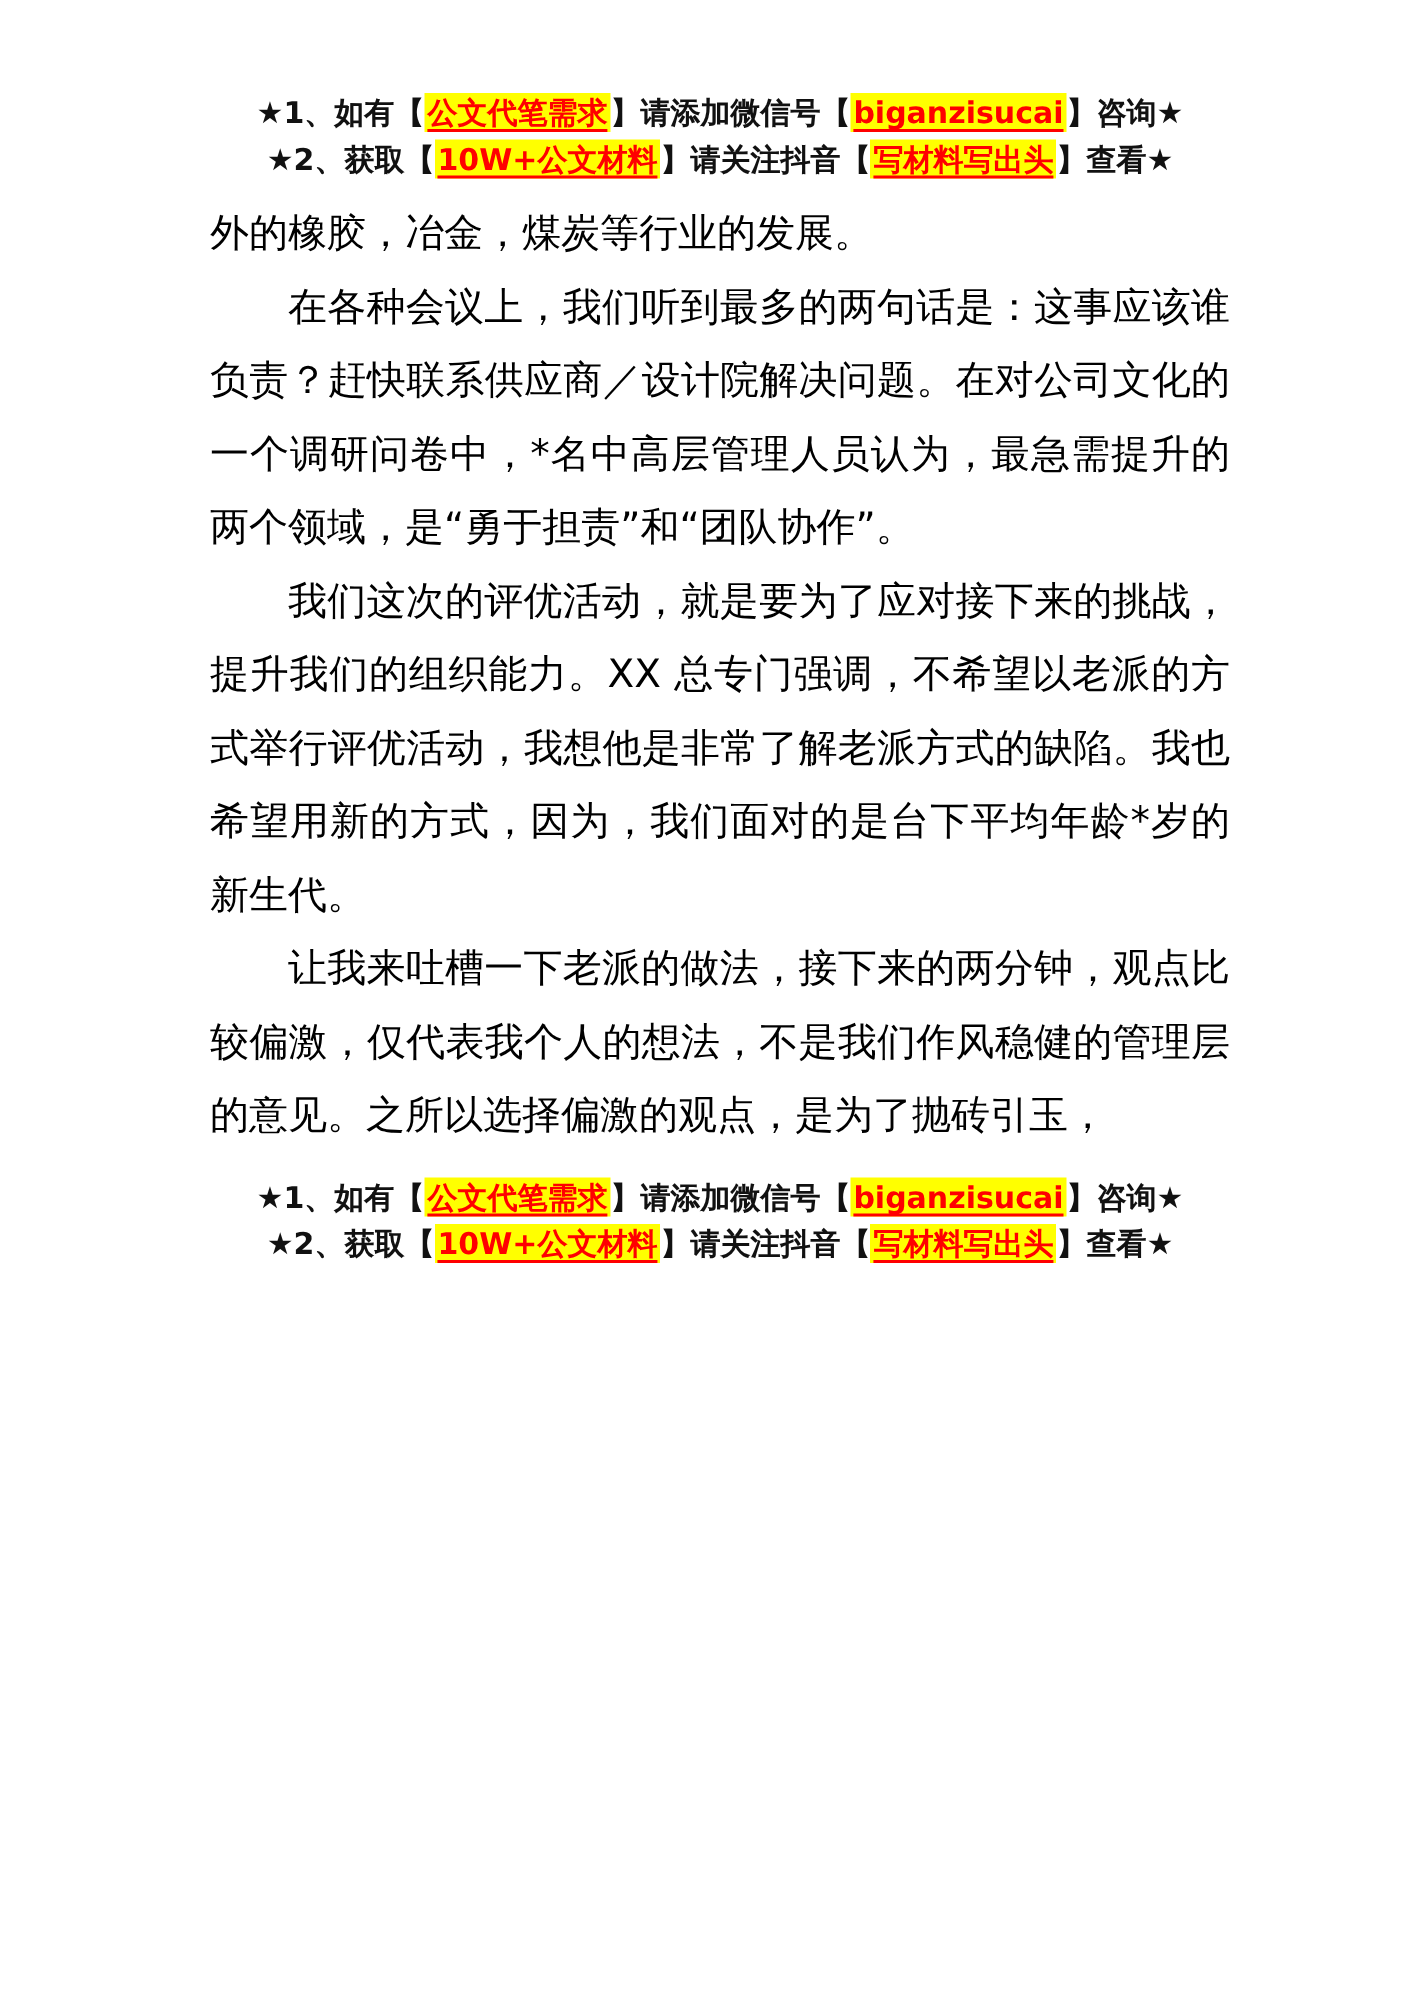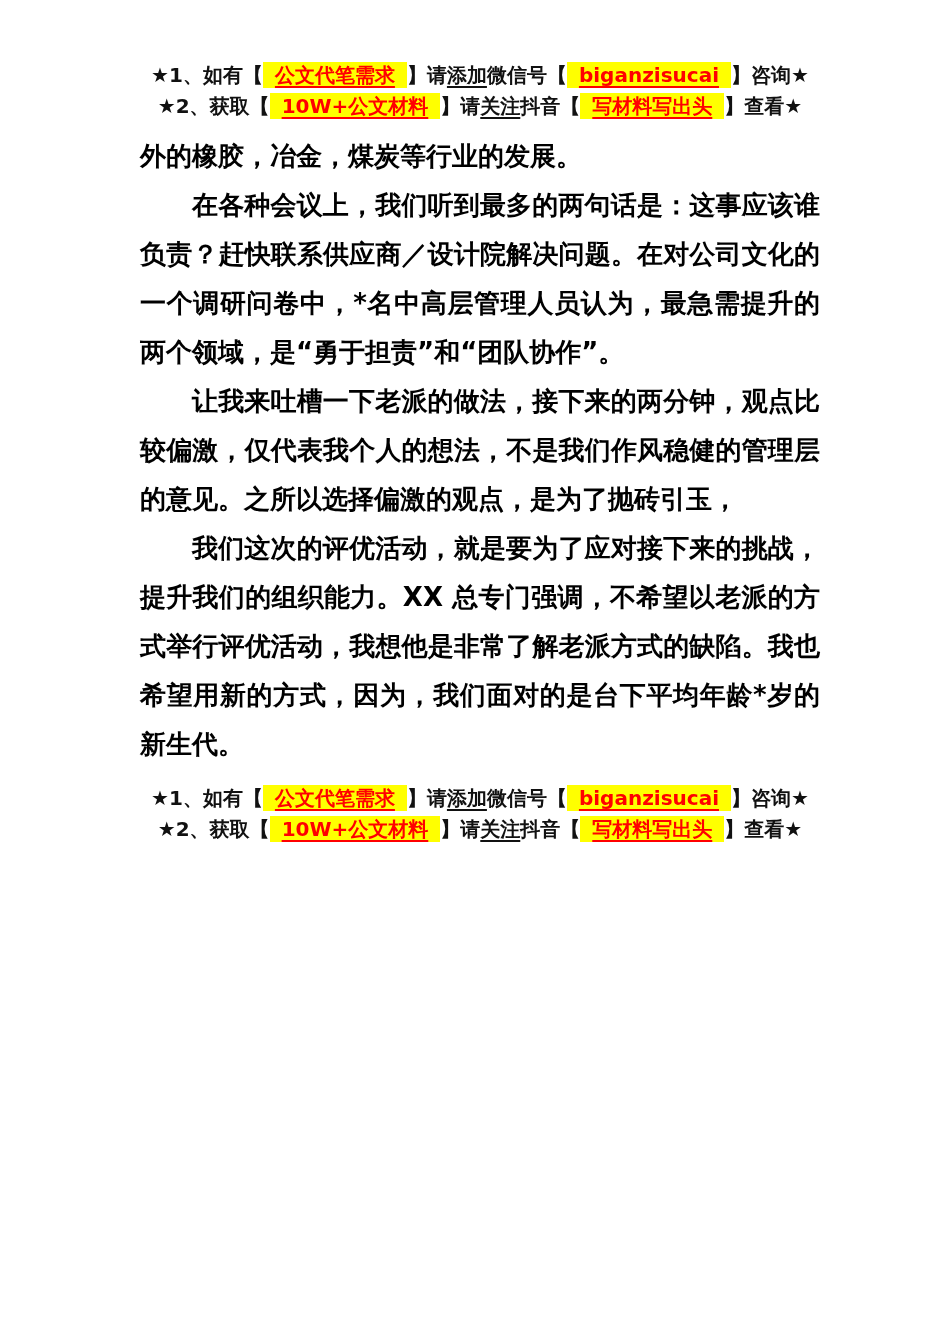--- a/index.html
+++ b/index.html
@@ -31,37 +31,35 @@
     white-space: nowrap;
   }
   .banner-line { display: block; }
   .banner .hl {
     background: #ffff00;
     color: #ff0000;
     text-decoration: underline;
     text-decoration-color: #ff0000;
     text-decoration-thickness: 2px;
     text-underline-offset: 4px;
-    padding: 1px 12px;
+    padding: 1px 2px;
   }
   .banner .ul {
-    text-decoration: underline;
     text-decoration-color: #111111;
     text-decoration-thickness: 2px;
     text-underline-offset: 4px;
   }
   
   .doc {
     margin-top: 10px;
     font-size: 26px;
     line-height: 49px;
     text-align: justify;
     text-justify: inter-character;
     color: #000000;
-    font-weight: bold;
   }
   .doc p {
     margin: 0;
     padding: 0;
   }
   .doc p.indent {
     text-indent: 52px;
   }
   .footer-banner {
     margin-top: 14px;
@@ -73,22 +71,22 @@
 <div class="page">
 
   <div class="banner">
     <span class="banner-line"><span>★1、如有【</span><span class="hl">公文代笔需求</span><span>】请</span><span class="ul">添加</span><span>微信号【</span><span class="hl">biganzisucai</span><span>】咨询★</span></span>
     <span class="banner-line"><span>★2、获取【</span><span class="hl">10W+公文材料</span><span>】请</span><span class="ul">关注</span><span>抖音【</span><span class="hl">写材料写出头</span><span>】查看★</span></span>
   </div>
 
   <div class="doc">
     <p>外的橡胶，冶金，煤炭等行业的发展。</p>
     <p class="indent">在各种会议上，我们听到最多的两句话是：这事应该谁负责？赶快联系供应商／设计院解决问题。在对公司文化的一个调研问卷中，*名中高层管理人员认为，最急需提升的两个领域，是“勇于担责”和“团队协作”。</p>
+    <p class="indent">我们这次的评优活动，就是要为了应对接下来的挑战，提升我们的组织能力。XX 总专门强调，不希望以老派的方式举行评优活动，我想他是非常了解老派方式的缺陷。我也希望用新的方式，因为，我们面对的是台下平均年龄*岁的新生代。</p>
     <p class="indent">让我来吐槽一下老派的做法，接下来的两分钟，观点比较偏激，仅代表我个人的想法，不是我们作风稳健的管理层的意见。之所以选择偏激的观点，是为了抛砖引玉，</p>
-    <p class="indent">我们这次的评优活动，就是要为了应对接下来的挑战，提升我们的组织能力。XX 总专门强调，不希望以老派的方式举行评优活动，我想他是非常了解老派方式的缺陷。我也希望用新的方式，因为，我们面对的是台下平均年龄*岁的新生代。</p>
   </div>
 
   <div class="banner footer-banner">
     <span class="banner-line"><span>★1、如有【</span><span class="hl">公文代笔需求</span><span>】请</span><span class="ul">添加</span><span>微信号【</span><span class="hl">biganzisucai</span><span>】咨询★</span></span>
     <span class="banner-line"><span>★2、获取【</span><span class="hl">10W+公文材料</span><span>】请</span><span class="ul">关注</span><span>抖音【</span><span class="hl">写材料写出头</span><span>】查看★</span></span>
   </div>
 
 </div>
 
 </body></html>

